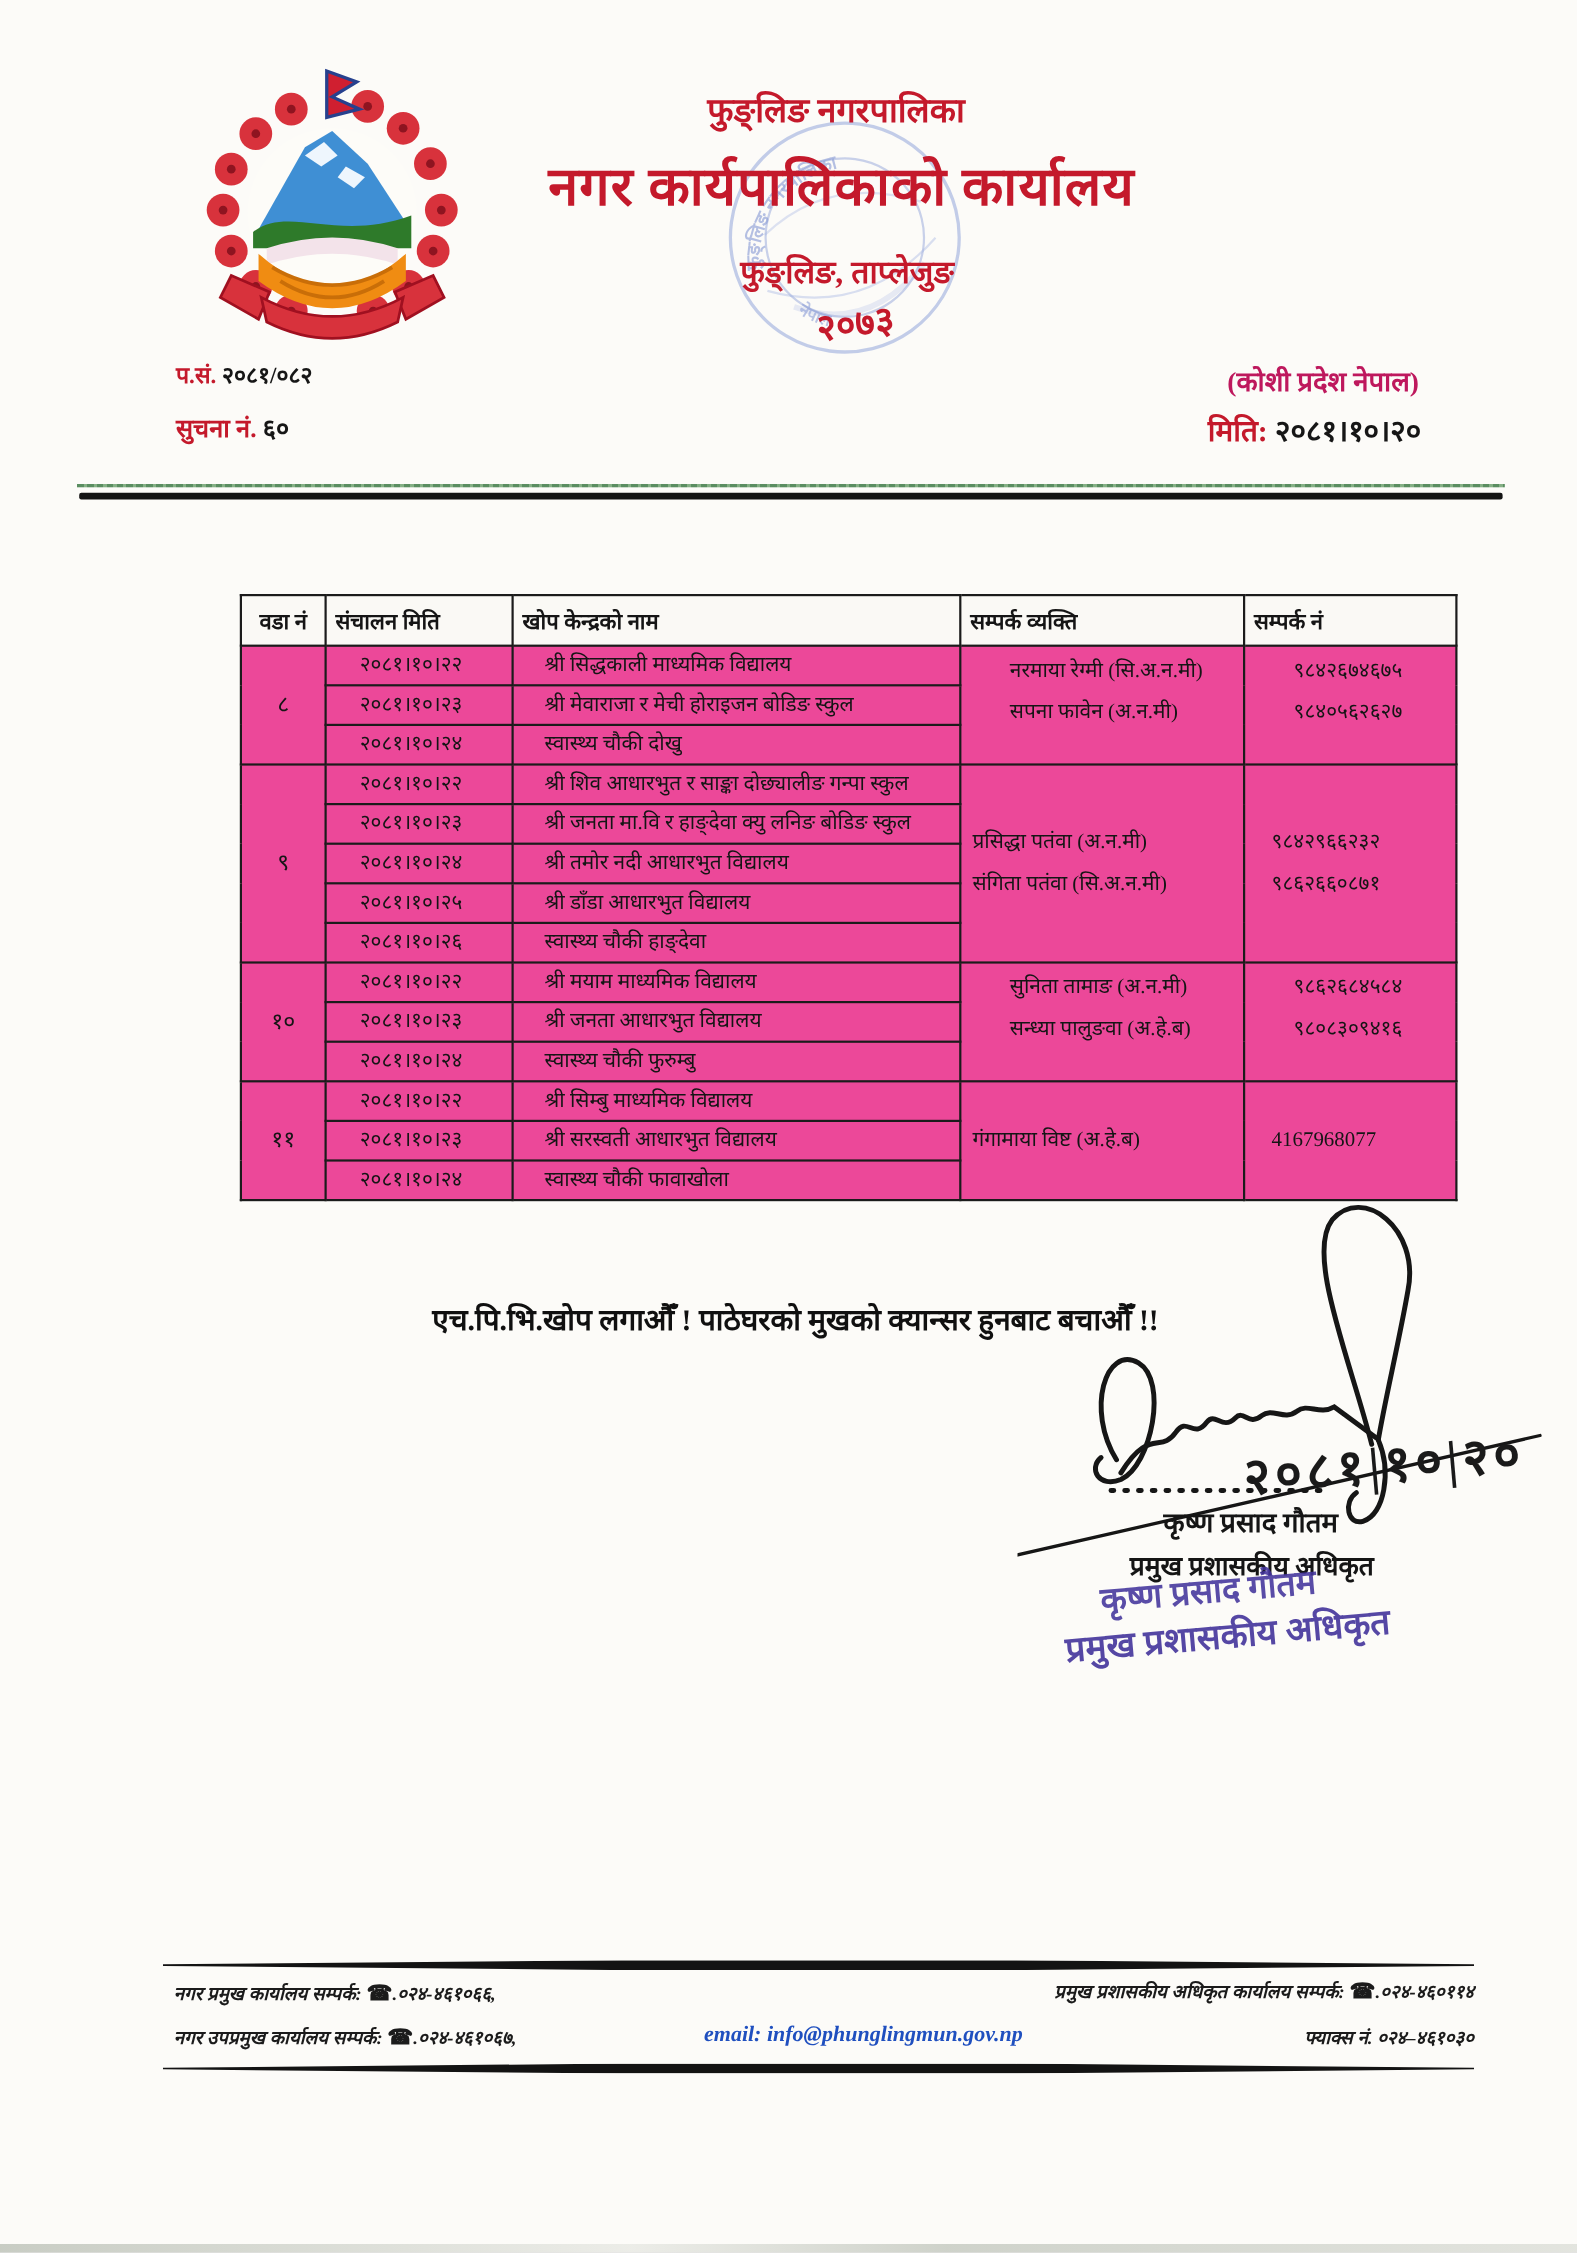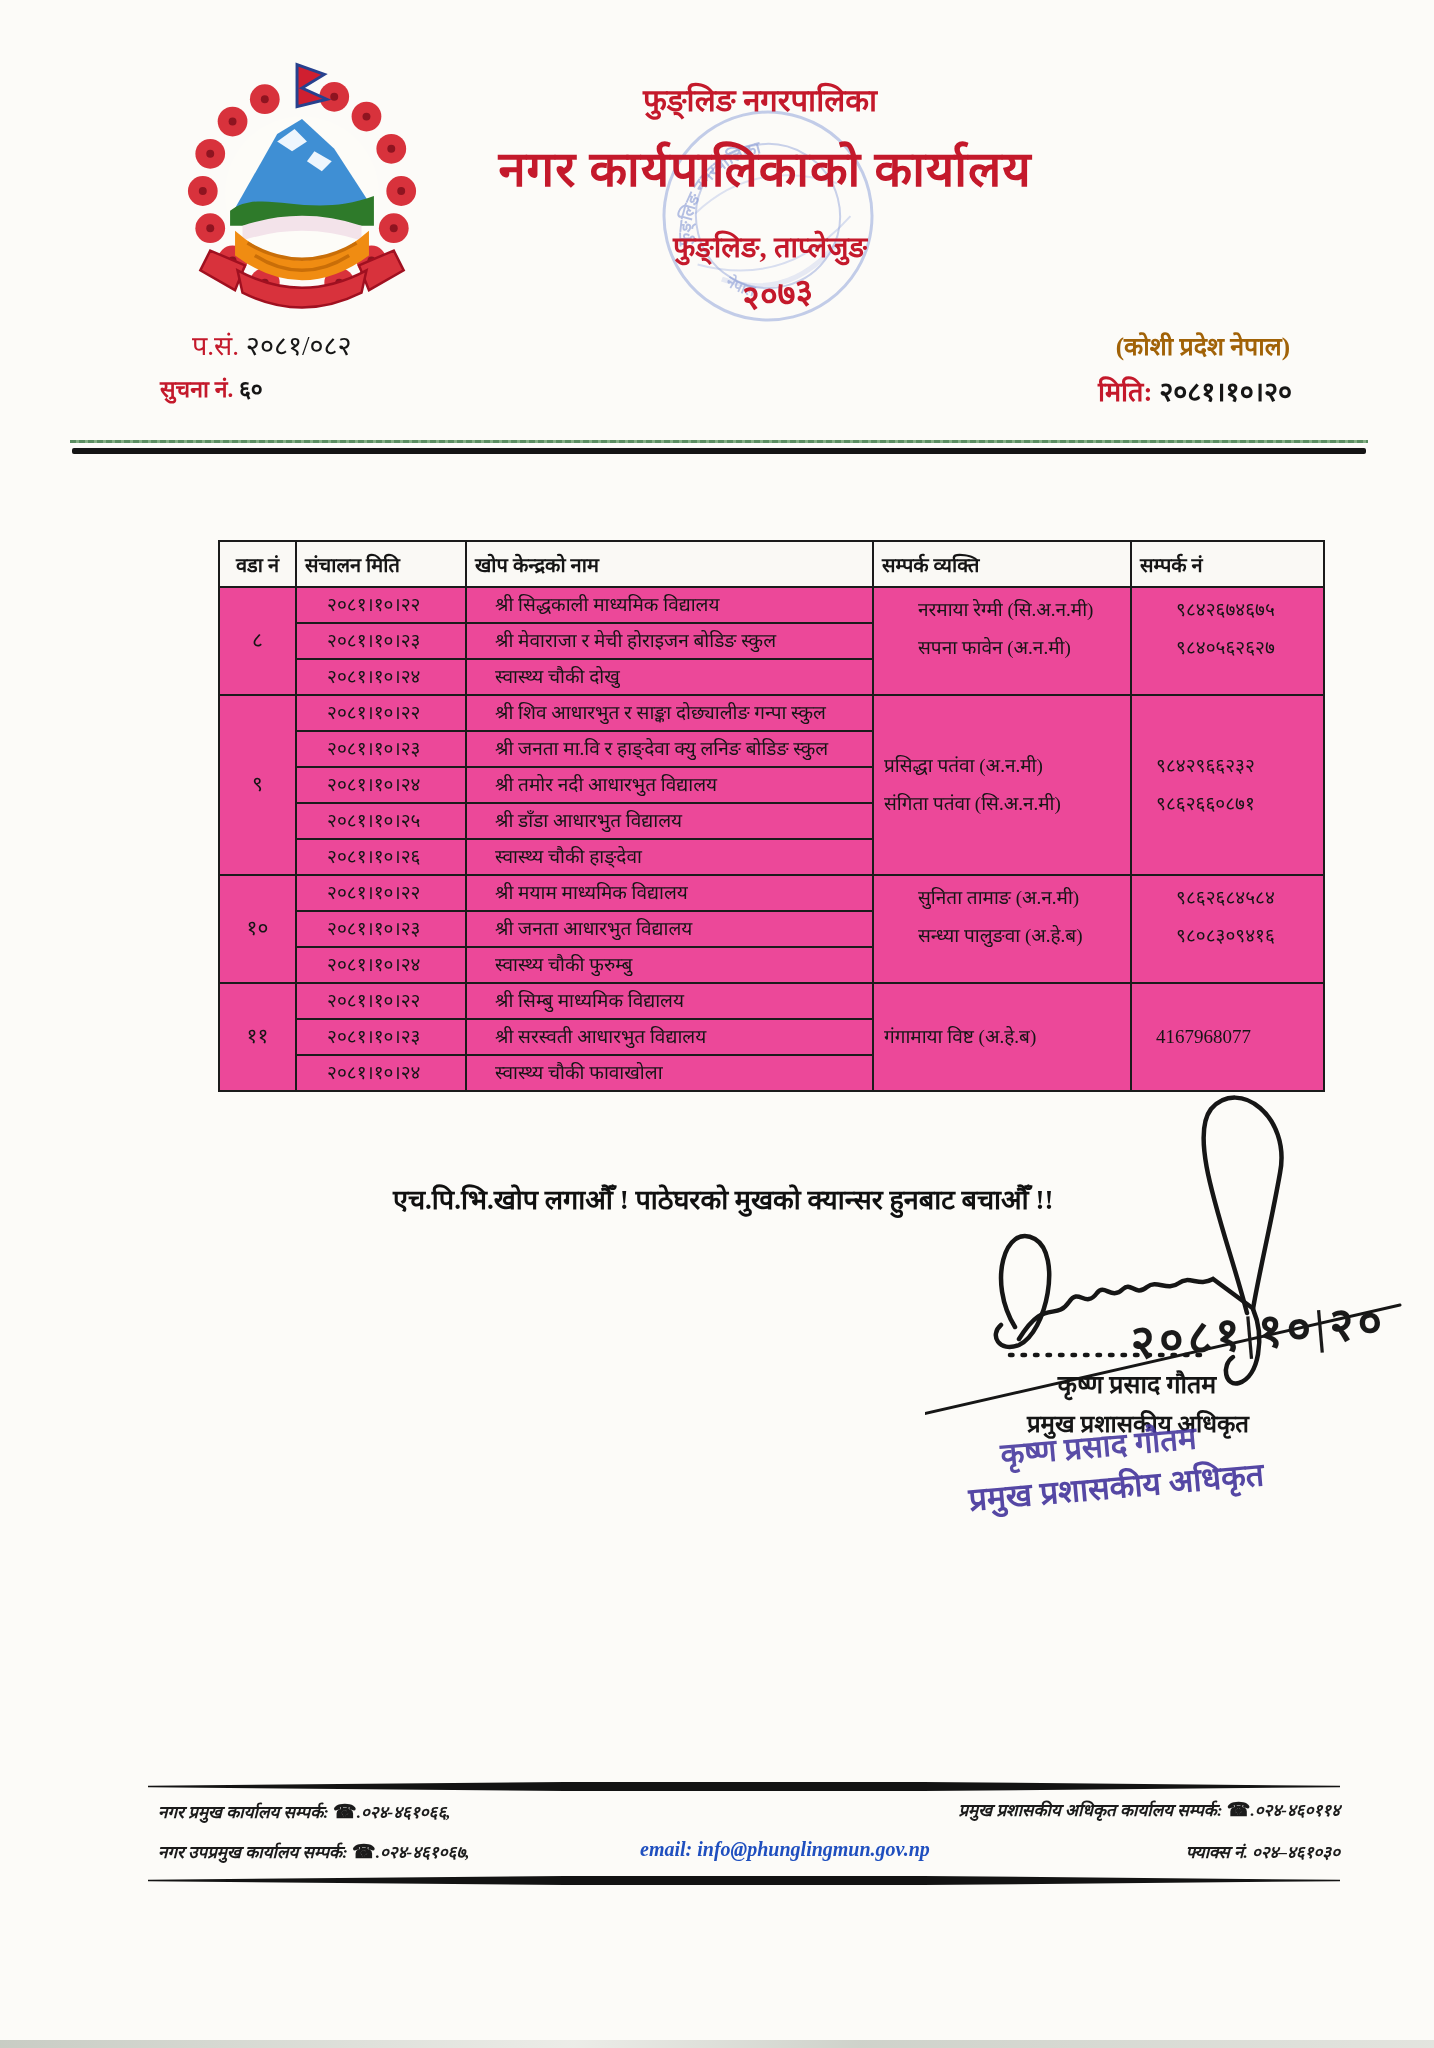--- a/index.html
+++ b/index.html
@@ -8,23 +8,23 @@
   .abs{position:absolute;}
   .red{color:#c4192b;}
 
   
   #org-name{left:0;top:78px;width:1520px;text-align:center;font-size:31px;font-weight:bold;color:#c4192b;}
   #office-title{left:0;top:134px;width:1530px;text-align:center;font-size:49px;font-weight:bold;color:#c4192b;letter-spacing:1px;}
   #hq-address{left:0;top:226px;width:1540px;text-align:center;font-size:29px;font-weight:bold;color:#c4192b;}
   #stamp-wrap{left:648px;top:96px;width:240px;height:240px;opacity:.62;transform:rotate(-14deg);}
   #stamp-year{left:742px;top:270px;font-size:34px;font-weight:bold;color:#c4192b;transform:rotate(-7deg);}
 
-  #ref-line{left:160px;top:326px;font-size:27px;font-weight:normal;margin-left:32px;}
+  #ref-line{left:160px;top:326px;font-size:21px;font-weight:bold;}
   #notice-line{left:160px;top:372px;font-size:23px;font-weight:bold;}
-  #province-line{left:1000px;top:328px;width:290px;text-align:right;font-size:25px;font-weight:bold;color:#a16207;}
+  #province-line{left:1000px;top:328px;width:290px;text-align:right;font-size:25px;font-weight:bold;color:#be185d;}
   #date-line{left:1000px;top:372px;width:292px;text-align:right;font-size:27px;font-weight:bold;}
   .black-val{color:#161616;}
 
   #rule-green{left:70px;top:440px;width:1298px;height:3px;background:repeating-linear-gradient(90deg,#3e7a46 0 6px,#6fa270 6px 9px);opacity:.85;}
   #rule-black{left:72px;top:448px;width:1294px;height:6px;background:#141414;border-radius:2px;}
 
   
   #table-wrap{left:218px;top:540px;}
   table{border-collapse:collapse;table-layout:fixed;width:1105px;}
   th,td{border:2px solid #1b1b1b;}

